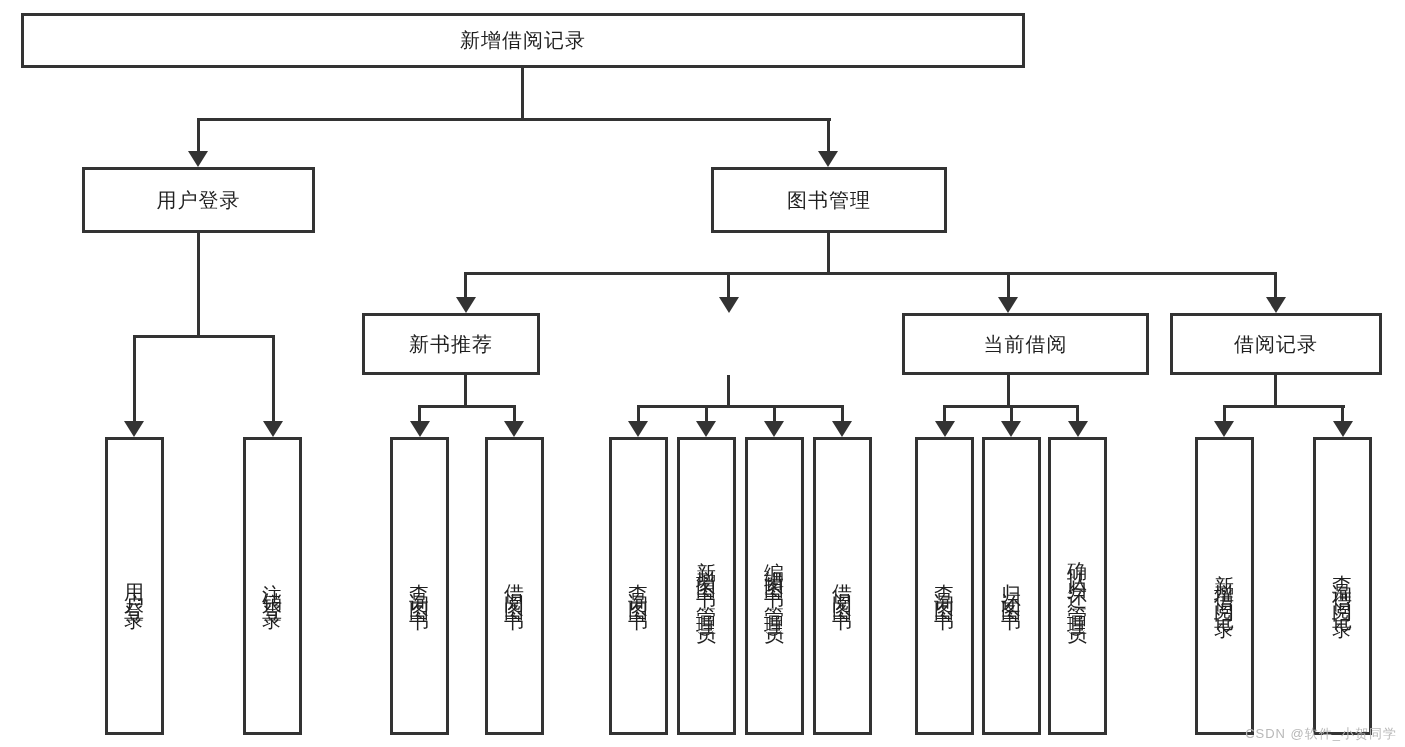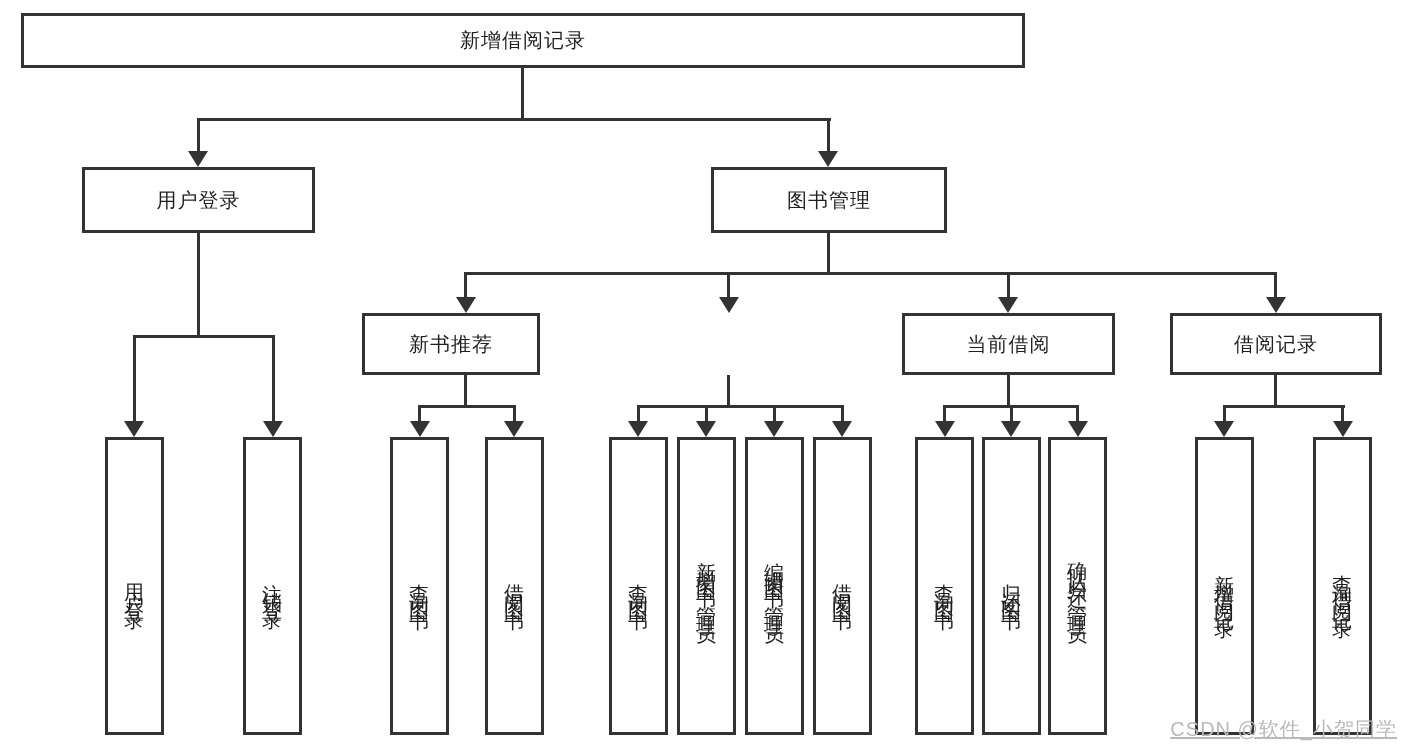--- a/index.html
+++ b/index.html
@@ -44,26 +44,25 @@
     width:0;height:0;
     border-left:10px solid transparent;
     border-right:10px solid transparent;
     border-top:16px solid #333333;
     z-index:1;
   }
   .watermark{
     position:absolute;
     right:8px;
     bottom:4px;
-    font-size:20px;
+    font-size:13px;
     color:#b9b9b9;
     letter-spacing:1px;
     z-index:3;
     white-space:nowrap;
-    text-decoration:underline;
   }
 </style>
 </head>
 <body>
 
 <div id="stage">
 
   <div class="box hbox" style="left:21px;top:13px;width:1004px;height:55px;">新增借阅记录</div>
 
   <div>
@@ -94,21 +93,21 @@
     <div class="line" style="left:727px;top:272px;width:3px;height:27px;"></div>
     <div class="line" style="left:1007px;top:272px;width:3px;height:27px;"></div>
     <div class="line" style="left:1274px;top:272px;width:3px;height:27px;"></div>
     <div class="arrow" style="left:456px;top:297px;"></div>
     <div class="arrow" style="left:719px;top:297px;"></div>
     <div class="arrow" style="left:998px;top:297px;"></div>
     <div class="arrow" style="left:1266px;top:297px;"></div>
   </div>
 
   <div class="box hbox" style="left:362px;top:313px;width:178px;height:62px;">新书推荐</div>
-  <div class="box hbox" style="left:902px;top:313px;width:213px;height:62px;">当前借阅</div>
+  <div class="box hbox" style="left:902px;top:313px;width:247px;height:62px;">当前借阅</div>
   <div class="box hbox" style="left:1170px;top:313px;width:212px;height:62px;">借阅记录</div>
 
   <div>
     <div class="line" style="left:464px;top:375px;width:3px;height:30px;"></div>
     <div class="line" style="left:418px;top:405px;width:98px;height:3px;"></div>
     <div class="line" style="left:418px;top:405px;width:3px;height:18px;"></div>
     <div class="line" style="left:513px;top:405px;width:3px;height:18px;"></div>
     <div class="arrow" style="left:410px;top:421px;"></div>
     <div class="arrow" style="left:504px;top:421px;"></div>
   </div>

